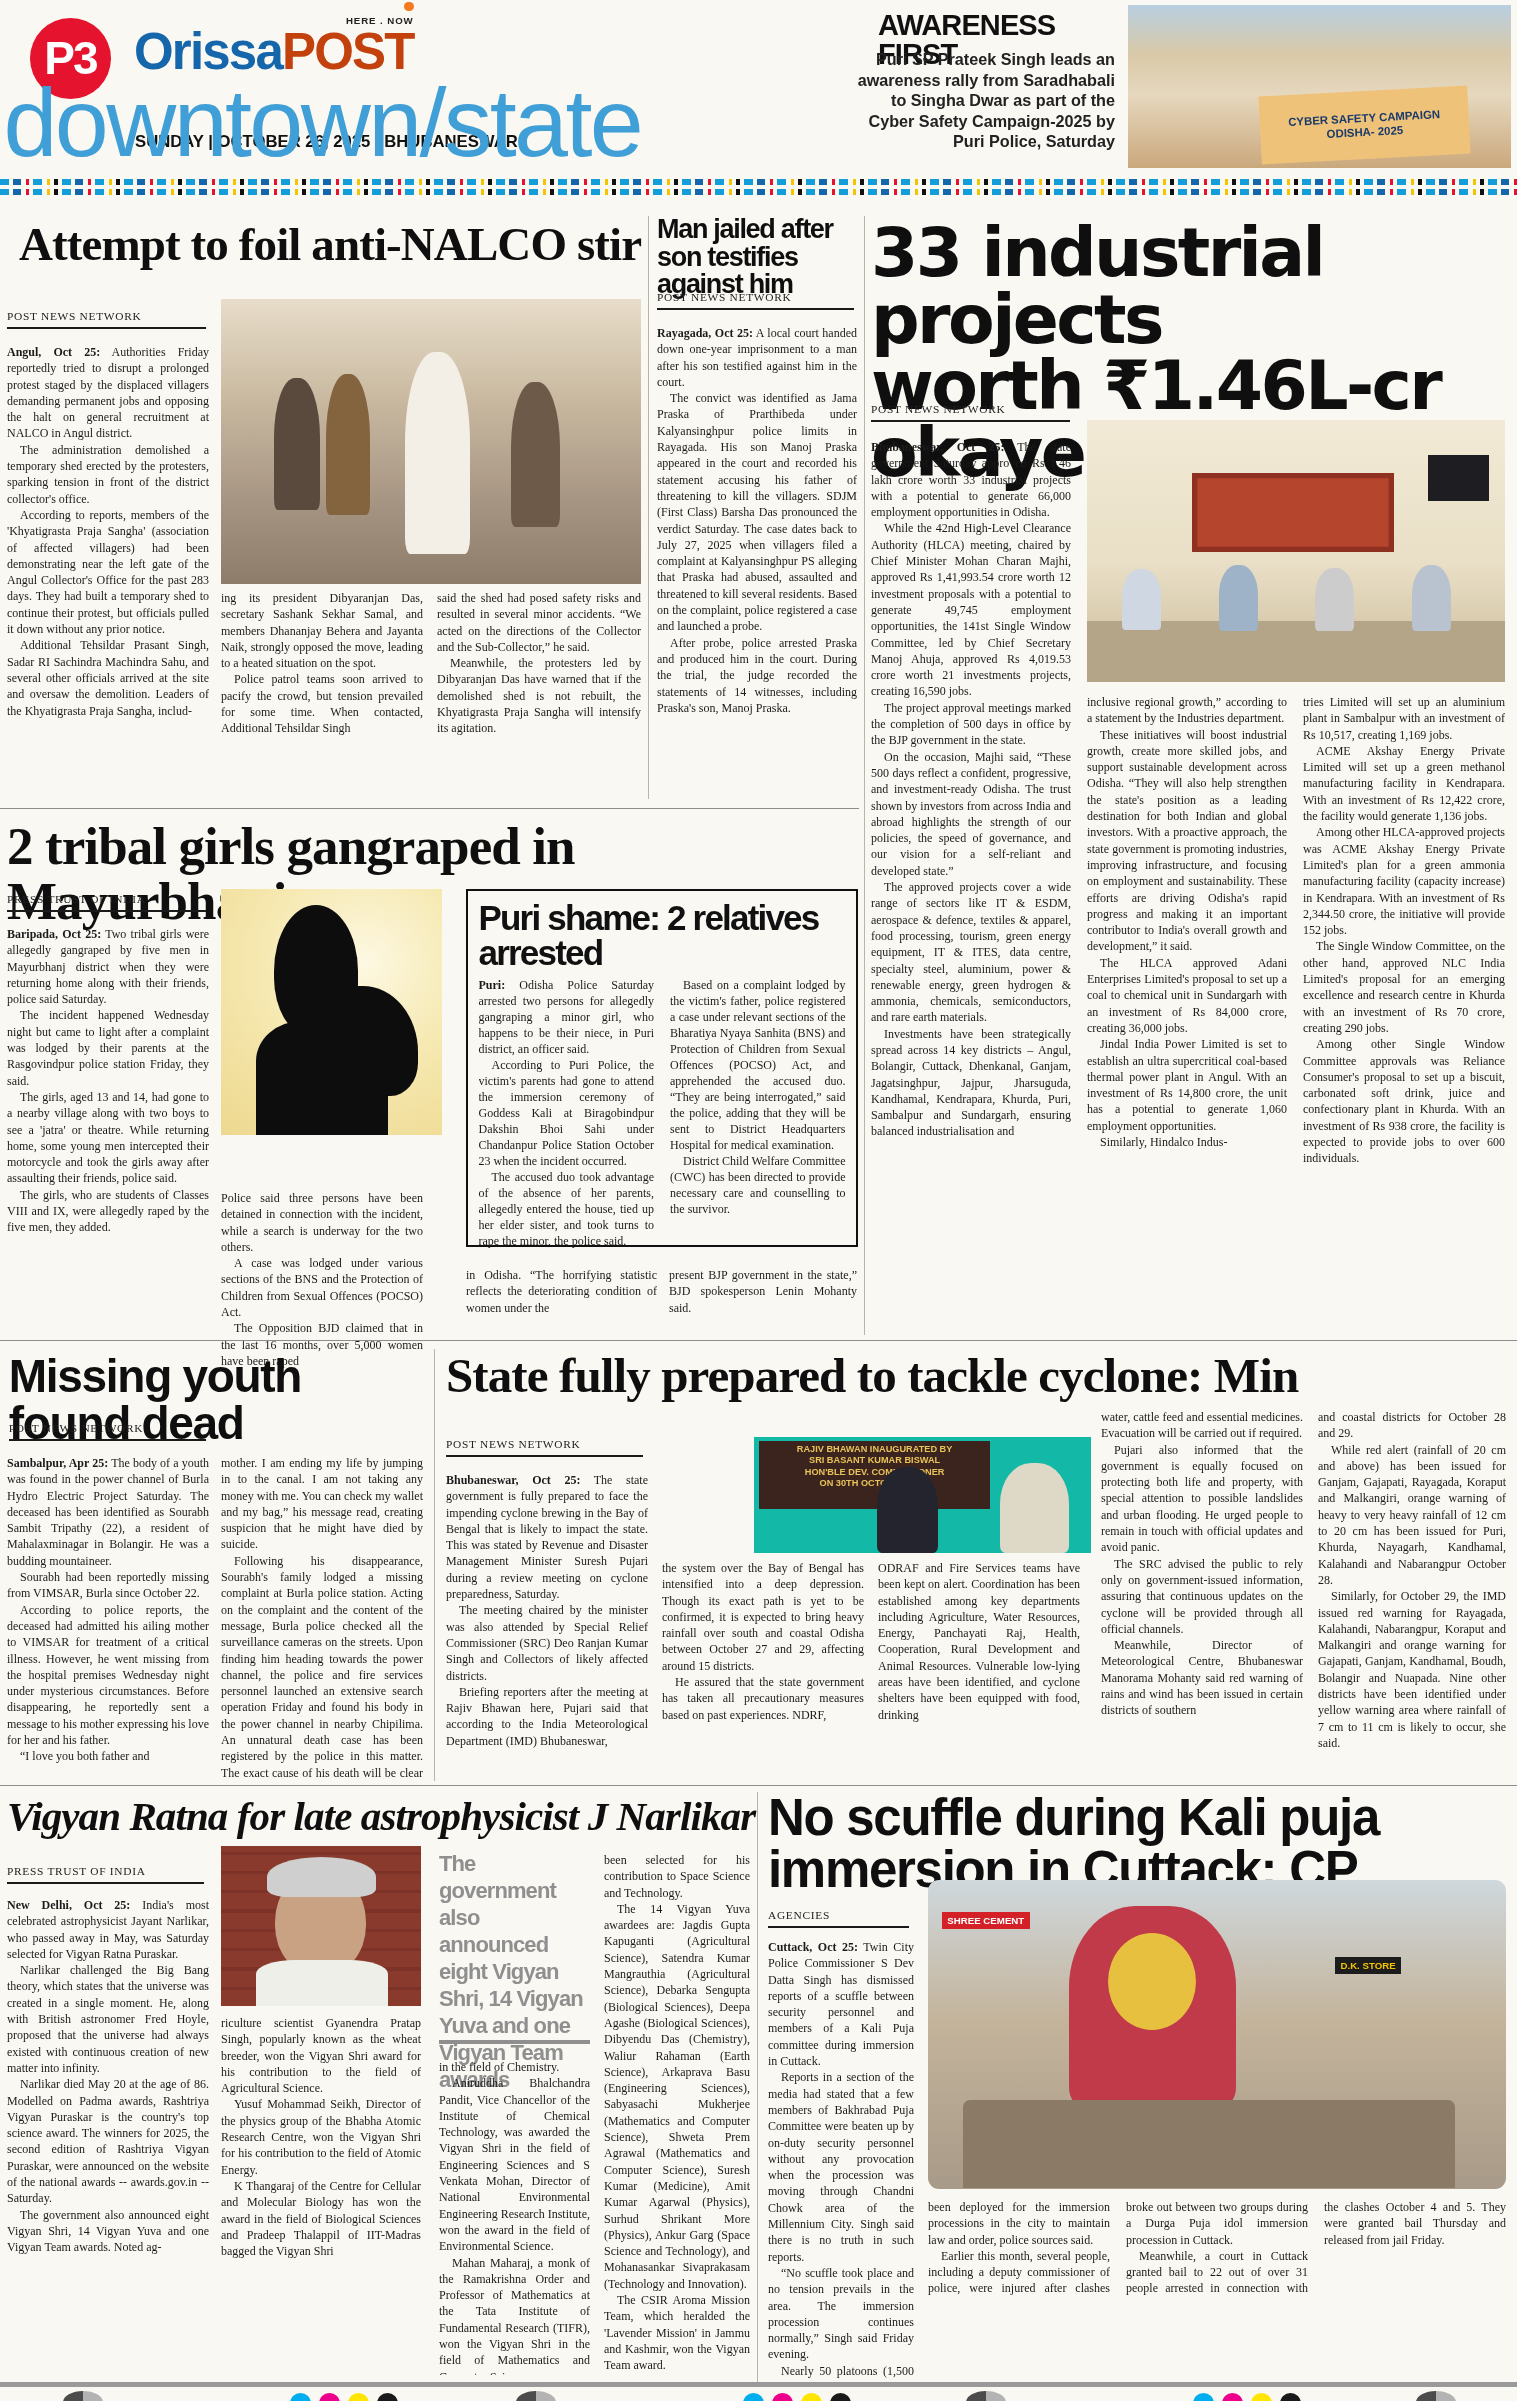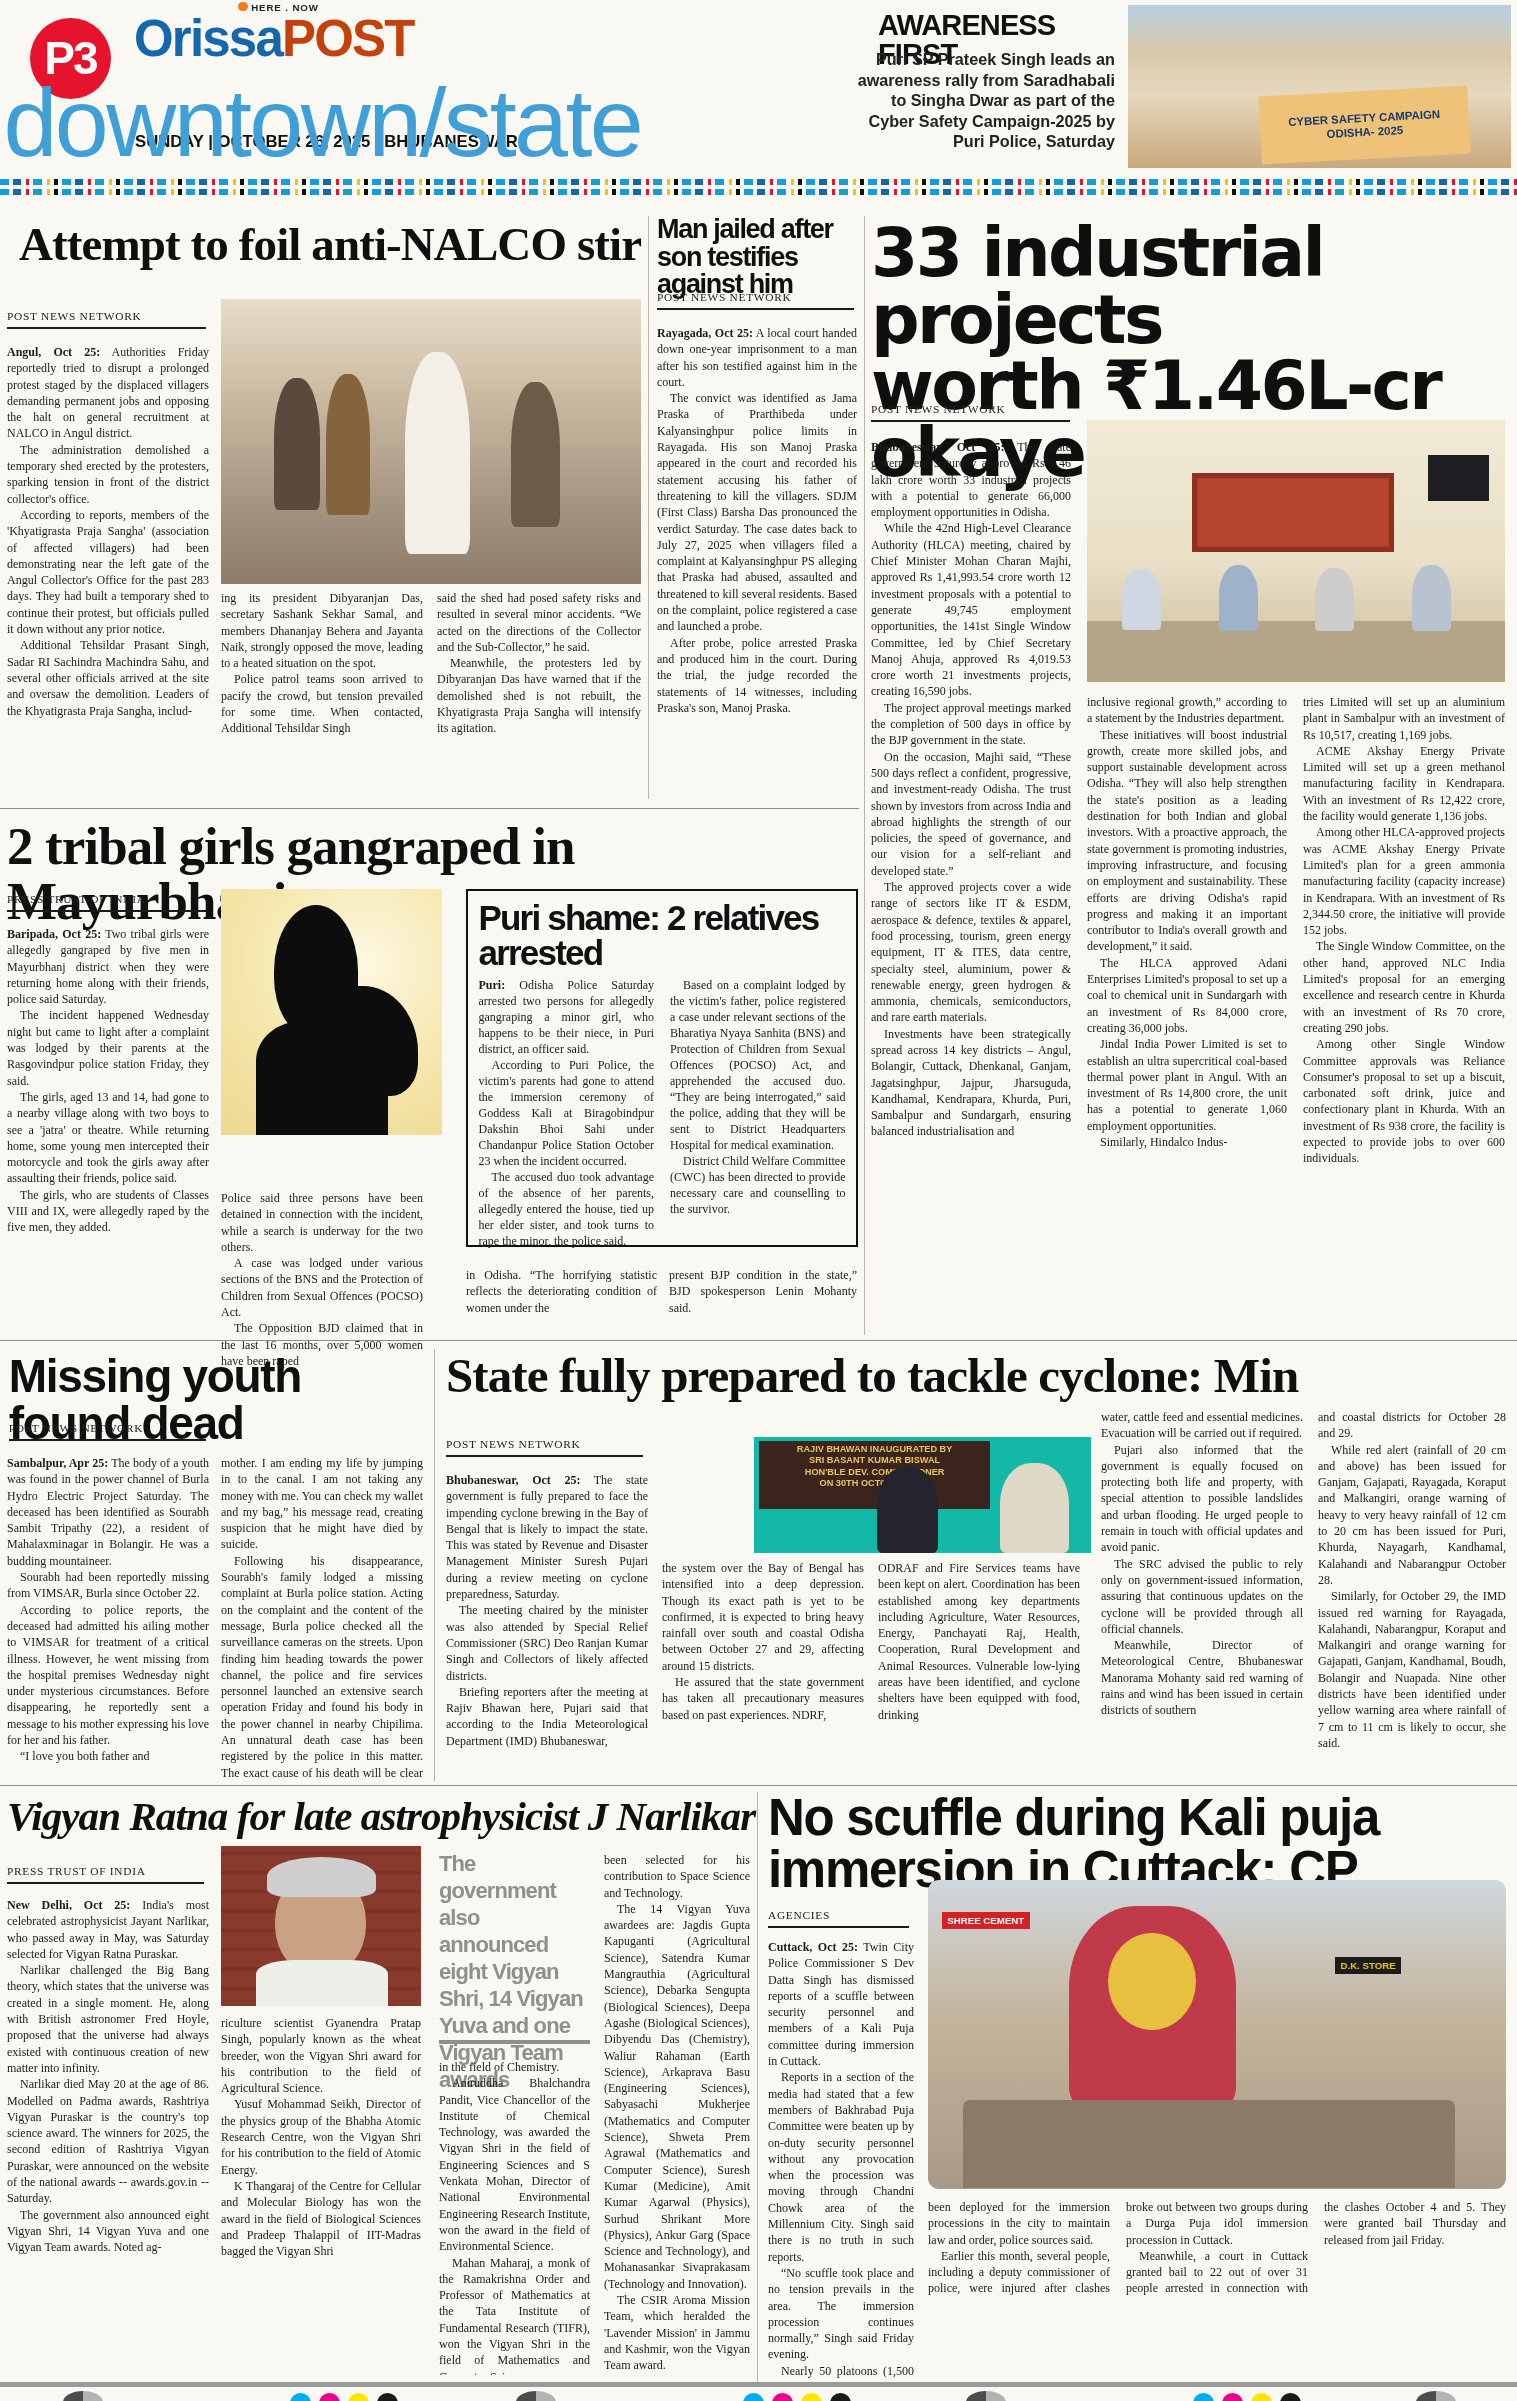--- a/index.html
+++ b/index.html
@@ -17,21 +17,21 @@
             letter-spacing:-0.9px;line-height:1.04;}
   .hl-sans{position:absolute;font-family:"Liberation Sans",sans-serif;font-weight:700;color:#0f0f0f;
            letter-spacing:-1.3px;line-height:1.02;}
   .rule-h{position:absolute;background:#8d8d8d;height:0.9px;}
   .rule-v{position:absolute;background:#b9b5ab;width:0.9px;}
   
   #p3-badge{left:30px;top:17.6px;width:81px;height:81px;border-radius:50%;background:#e5132d;
             display:flex;align-items:center;justify-content:center;
             font:700 46px "Liberation Sans",sans-serif;color:#fff;letter-spacing:-1.8px;}
   #brand{left:134px;top:1.8px;font-family:"Liberation Sans",sans-serif;font-weight:700;}
-  #brand .tag{font-size:9.7px;letter-spacing:0.9px;color:#222;margin-left:104px;display:flex;align-items:flex-start;gap:3.5px;}
+  #brand .tag{font-size:9.7px;letter-spacing:0.9px;color:#222;margin-left:104px;display:flex;align-items:flex-end;gap:3.5px;flex-direction:column;}
   #brand .dot{width:9.7px;height:9.7px;border-radius:50%;background:#f4791f;display:inline-block;}
   #brand .nm{font-size:51px;letter-spacing:-1.8px;line-height:1;}
   #brand .nm .b1{color:#1566ab;} #brand .nm .b2{color:#c2410c;}
   #dateline{left:135px;top:132px;font:700 16.7px "Liberation Sans",sans-serif;color:#111;letter-spacing:0;}
   #section-title{left:3.5px;top:74px;font:400 97px/1 "Liberation Sans",sans-serif;color:#3f9fd6;letter-spacing:-2.6px;}
   #aw-title{left:878px;top:10.5px;width:237px;font:900 29px/1 "Liberation Sans",sans-serif;
             color:#111;letter-spacing:-0.9px;text-align:left;}
   #aw-cap{left:843px;top:49px;width:272px;font:700 16.2px/20.6px "Liberation Sans",sans-serif;
           color:#222;text-align:right;}
   
@@ -207,21 +207,21 @@
     <h2>Puri shame: 2 relatives arrested</h2>
     <div class="boxcols">
         <p><b>Puri:</b> Odisha Police Saturday arrested two persons for allegedly gangraping a minor girl, who happens to be their niece, in Puri district, an officer said.</p>
         <p>According to Puri Police, the victim's parents had gone to attend the immersion ceremony of Goddess Kali at Biragobindpur Dakshin Bhoi Sahi under Chandanpur Police Station October 23 when the incident occurred.</p>
         <p>The accused duo took advantage of the absence of her parents, allegedly entered the house, tied up her elder sister, and took turns to rape the minor, the police said.</p>
         <p>Based on a complaint lodged by the victim's father, police registered a case under relevant sections of the Bharatiya Nyaya Sanhita (BNS) and Protection of Children from Sexual Offences (POCSO) Act, and apprehended the accused duo. “They are being interrogated,” said the police, adding that they will be sent to District Headquarters Hospital for medical examination.</p>
         <p>District Child Welfare Committee (CWC) has been directed to provide necessary care and counselling to the survivor.</p>
       </div>
   </div>
   <div class="col" style="left:466px;top:1267px;width:191px;height:61px;">in Odisha. “The horrifying statistic reflects the deteriorating condition of women under the</div>
-  <div class="col" style="left:669px;top:1267px;width:188px;height:61px;">present BJP condition in the state,” BJD spokesperson Lenin Mohanty said.</div>
+  <div class="col" style="left:669px;top:1267px;width:188px;height:61px;">present BJP government in the state,” BJD spokesperson Lenin Mohanty said.</div>
 
   <div class="rule-h" style="left:0px;top:1340px;width:1518px;"></div>
   <div class="hl-sans" style="left:8.8px;top:1353px;width:418px;font-size:46px;">Missing youth found dead</div>
   <div class="byline" style="left:8.8px;top:1421px;width:197px;">POST NEWS NETWORK</div>
   <div class="col" style="left:7px;top:1455px;width:202px;height:325px;">
       <p><b>Sambalpur, Apr 25:</b> The body of a youth was found in the power channel of Burla Hydro Electric Project Saturday. The deceased has been identified as Sourabh Sambit Tripathy (22), a resident of Mahalaxminagar in Bolangir. He was a budding mountaineer.</p>
       <p>Sourabh had been reportedly missing from VIMSAR, Burla since October 22.</p>
       <p>According to police reports, the deceased had admitted his ailing mother to VIMSAR for treatment of a critical illness. However, he went missing from the hospital premises Wednesday night under mysterious circumstances. Before disappearing, he reportedly sent a message to his mother expressing his love for her and his father.</p>
       <p>“I love you both father and</p>
     </div>

